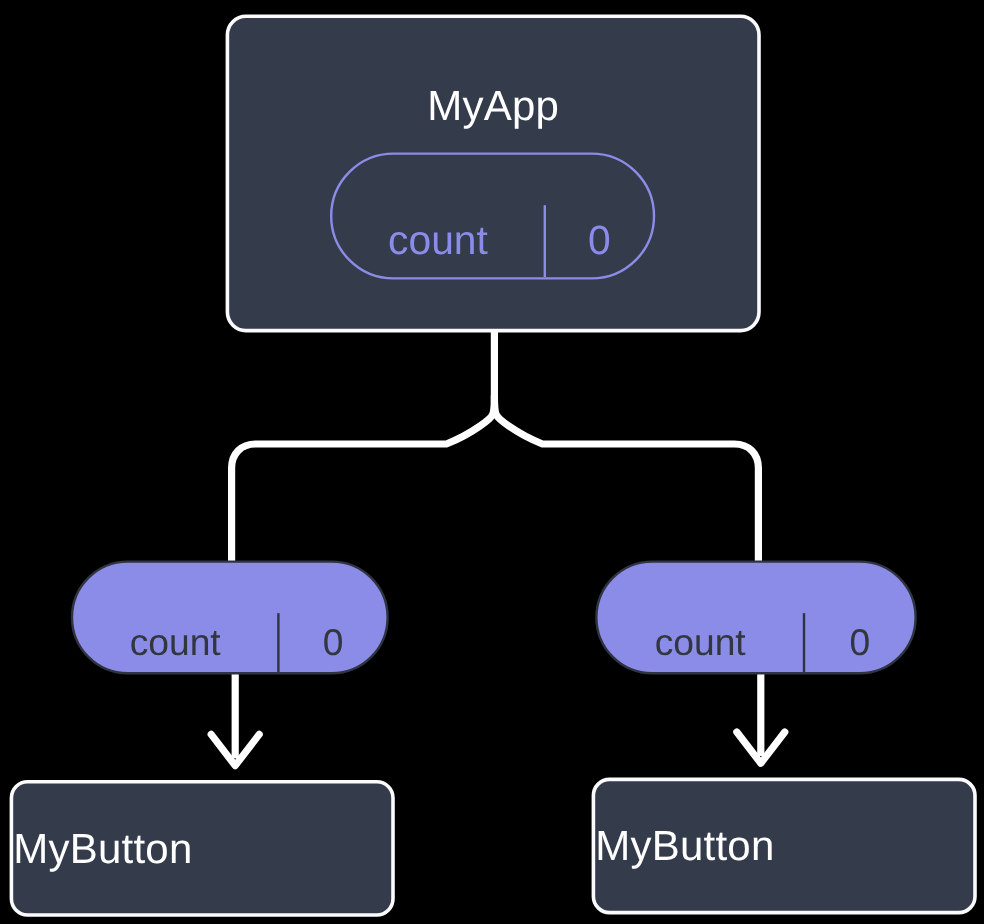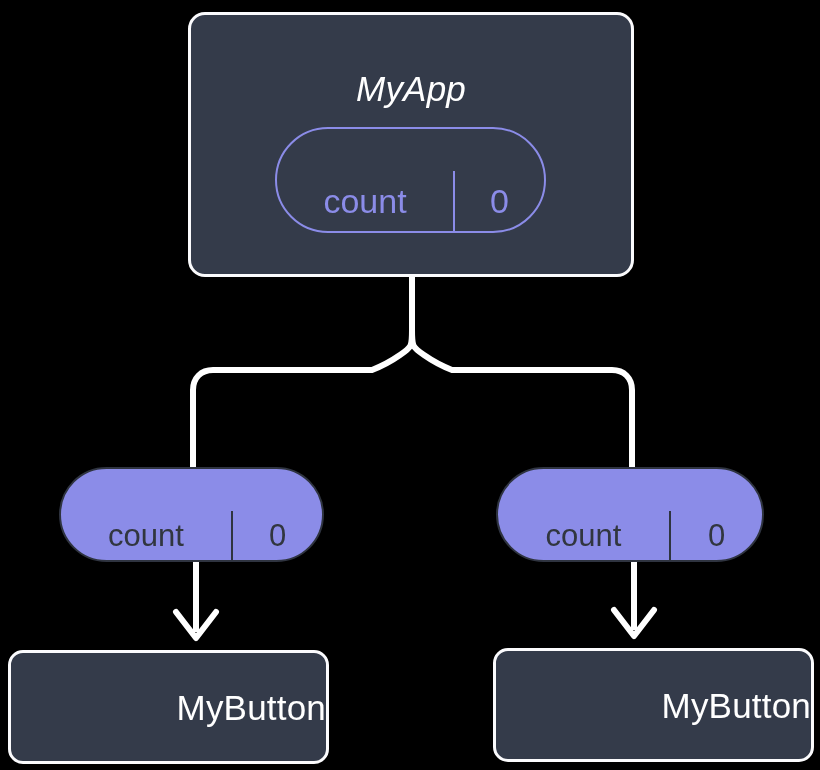--- a/index.html
+++ b/index.html
@@ -48,26 +48,25 @@
   .app-title {
     position: absolute;
     left: 0;
     right: 0;
     top: 56px;
     text-align: center;
     font-size: 35px;
     line-height: 35px;
     color: #ffffff;
     letter-spacing: 0.2px;
-    font-style: italic;
   }
   .leaf-node {
     display: flex;
     align-items: center;
-    justify-content: flex-end;
+    justify-content: flex-start;
   }
   .leaf-label {
     font-size: 35px;
     line-height: 35px;
     color: #ffffff;
     letter-spacing: 0.2px;
   }
   #button-node-left {
     left: 8px;
     top: 650px;

